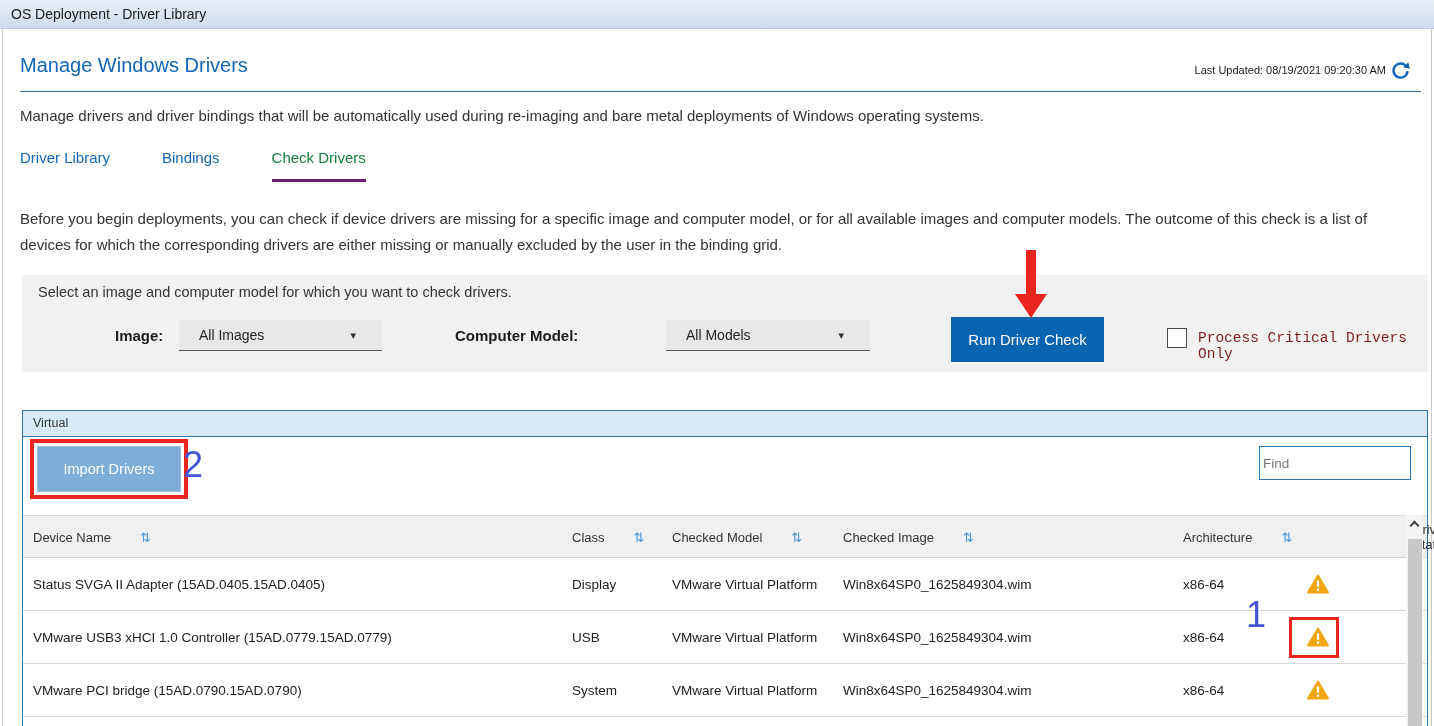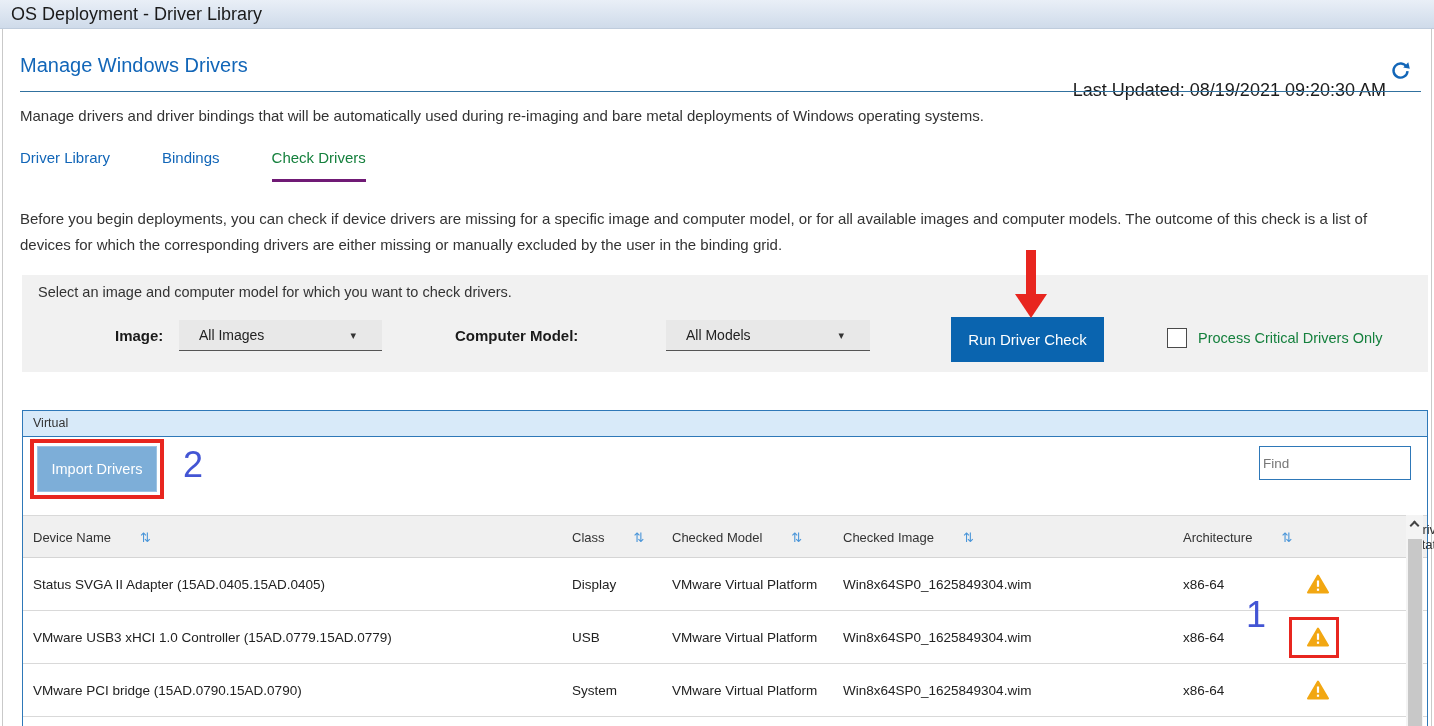--- a/index.html
+++ b/index.html
@@ -3,28 +3,28 @@
 <meta charset="utf-8">
 <style>
   * { margin:0; padding:0; box-sizing:border-box; }
   html,body { width:1434px; height:726px; }
   body { font-family:"Liberation Sans", sans-serif; background:#ffffff; position:relative; overflow:hidden; }
   .stage { position:absolute; inset:0; }
 
   
   .titlebar { position:absolute; left:0; top:0; width:1434px; height:29px;
     background:linear-gradient(#e9eff7, #cfdbea); border-bottom:1px solid #bfccdc;
-    font-size:18px; color:#1a1a1a; line-height:28px; padding-left:11px; }
+    font-size:14px; color:#1a1a1a; line-height:28px; padding-left:11px; }
 
   .edge-l { position:absolute; left:2px; top:29px; bottom:0; width:1px; background:#c9c9c9; }
   .edge-r { position:absolute; right:2px; top:29px; bottom:0; width:1px; background:#c9c9c9; }
 
   
   .page-title { position:absolute; left:20px; top:54px; font-size:20px; color:#1266b8; }
-  .updated { position:absolute; right:48px; top:64px; font-size:18px; color:#1b1b1b;margin-top:16px; }
+  .updated { position:absolute; right:48px; top:64px; font-size:11px; color:#1b1b1b; }
   .refresh { position:absolute; right:24px; top:61px; width:19px; height:19px; cursor:pointer; }
   .hr1 { position:absolute; left:20px; top:91px; width:1401px; height:1px; background:#31719f; }
   .intro { position:absolute; left:20px; top:107px; font-size:15px; color:#333; }
 
   
   .tabs { position:absolute; left:20px; top:149px; display:flex; }
   .tab { font-size:15px; color:#1266b8; margin-right:52px; padding-bottom:13px; cursor:pointer; }
   .tab.active { color:#15803d; border-bottom:3px solid #701a75;text-align:right; }
 
   .desc { position:absolute; left:20px; top:206px; width:1402px; font-size:15px; line-height:26px; color:#333; }
@@ -36,34 +36,34 @@
   .lbl-image { left:93px; top:52px; }
   .lbl-model { left:433px; top:52px; }
   .dropdown { position:absolute; top:45px; height:31px; background:#e8e8e8; border-bottom:1px solid #555;
     font-size:14px; color:#222; line-height:30px; padding-left:20px; cursor:pointer; }
   .dd-image { left:157px; width:203px; }
   .dd-model { left:644px; width:204px; }
   .dd-caret { position:absolute; right:26px; top:0; font-size:11px; color:#333; }
   .run-btn { position:absolute; left:929px; top:42px; width:153px; height:45px; background:#0a64af;
     color:#fff; font-size:15px; border:none; font-family:inherit; cursor:pointer; }
   .cb-box { position:absolute; left:1145px; top:53px; width:20px; height:20px; background:#fff; border:1px solid #4a4a4a; cursor:pointer; }
-  .cb-label { position:absolute; left:1176px; top:55px; font-size:14.5px; color:#15803d; }
+  .cb-label { position:absolute; left:1176px; top:55px; font-size:14.5px; color:#7f1d1d;font-family:Liberation Mono, monospace; }
 
   
   .arrow-tail { position:absolute; left:1026px; top:250px; width:10px; height:45px; background:#e8261f; }
   .arrow-head { position:absolute; left:1015px; top:294px; width:0; height:0;
     border-left:16px solid transparent; border-right:16px solid transparent; border-top:24px solid #e8261f; }
 
   
   .dpanel { position:absolute; left:22px; top:410px; width:1406px; height:317px;
     border:1px solid #2e78b8; background:#fff; }
   .dstrip { position:absolute; left:0; right:0; top:0; height:26px; background:#d8eaf9;
     border-bottom:1px solid #2e78b8; font-size:12.5px; color:#333; line-height:25px; padding-left:10px; }
   .redbox2 { position:absolute; left:7px; top:28px; border:4px solid #e8261f; padding:3px; }
-  .import-btn { display:block; width:120px; height:46px; background:#7daed8; border:1px solid #9cc3e3;
+  .import-btn { display:block; width:144px; height:46px; background:#7daed8; border:1px solid #9cc3e3;
     color:#fff; font-size:14.5px; font-family:inherit; cursor:pointer; }
   .num { position:absolute; font-size:36px; color:#4355d4; line-height:1; }
   .num2 { left:160px; top:36px; }
   .num1 { left:1223px; top:186px; z-index:5; }
   .find { position:absolute; left:1236px; top:35px; width:152px; height:19px; border:1px solid #2e78b8;
     font-size:13.5px; font-family:inherit; color:#222; padding:16px 3px; }
   .find::placeholder { color:#777; }
 
   
   .thead { position:absolute; left:0; right:0; top:104px; height:43px; background:#f0f0f0;

